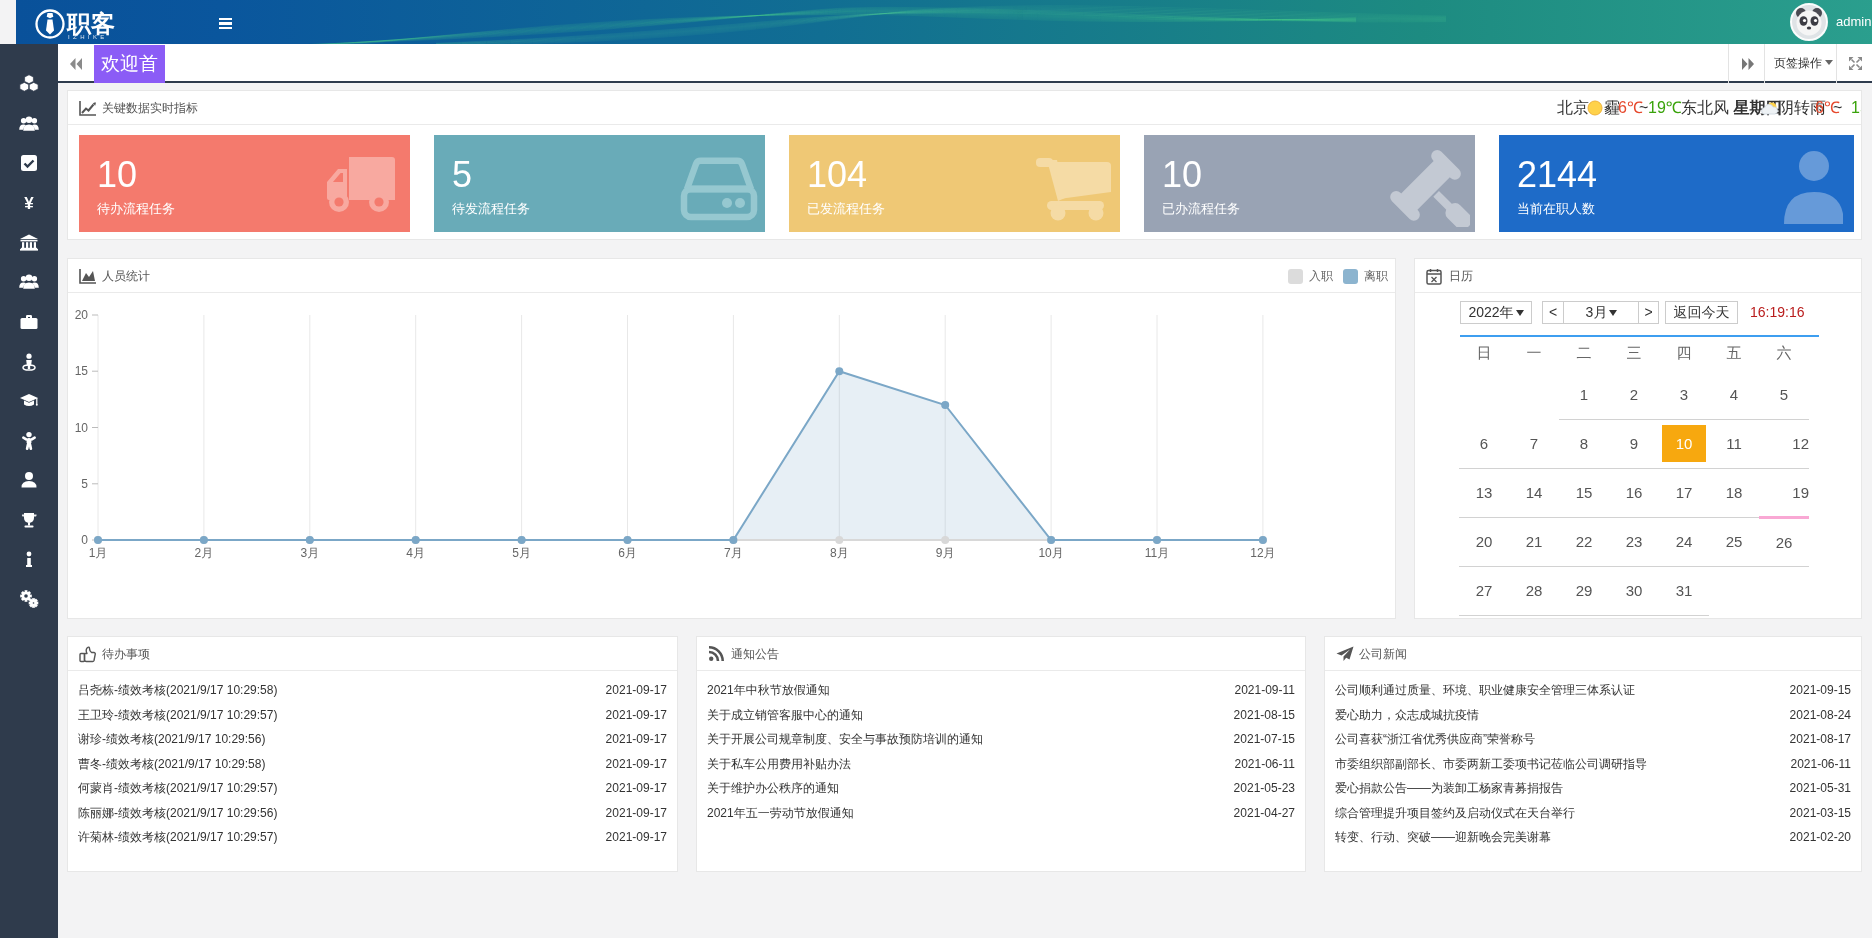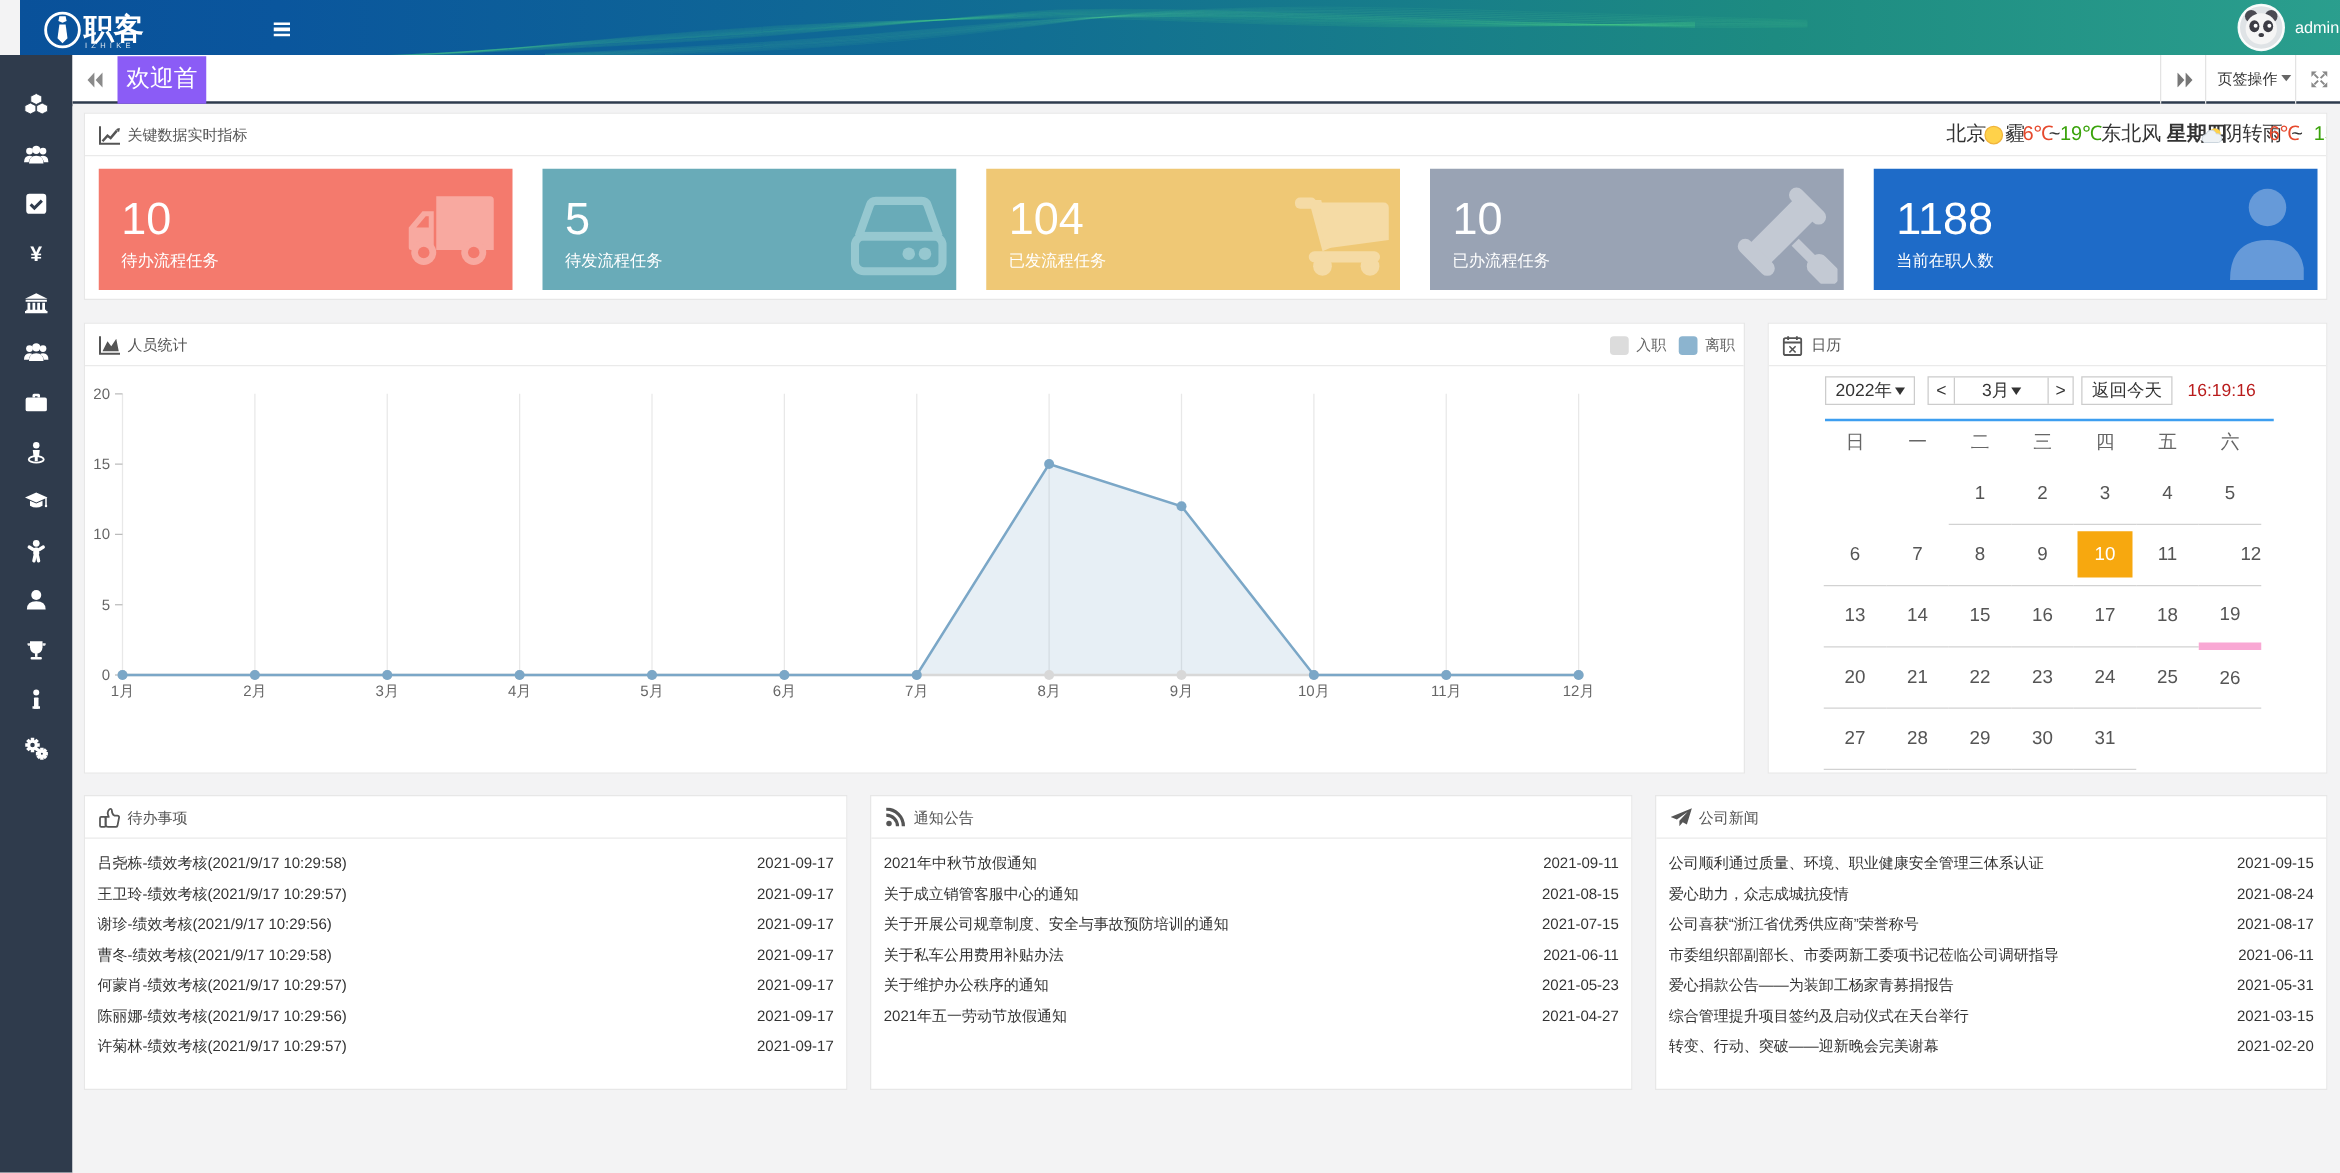--- a/index.html
+++ b/index.html
@@ -298,21 +298,21 @@
           <g transform="rotate(-45 42 40)" fill="#c3c9d3">
             <rect x="12" y="27" width="56" height="23" rx="4"></rect>
             <rect x="5" y="20" width="12" height="37" rx="6"></rect>
             <rect x="63" y="20" width="12" height="37" rx="6"></rect>
             <rect x="37.5" y="52" width="8" height="22"></rect>
             <rect x="32.5" y="70" width="18" height="28" rx="7"></rect>
           </g>
         </svg>
       </div>
 <div class="card" style="left:1431px;width:355px;background:#1e6bc8">
-        <div class="cnum">1188</div>
+        <div class="cnum">2144</div>
         <div class="clab">当前在职人数</div>
         <svg class="cico" style="right:11px;bottom:8px" width="62" height="74" viewBox="0 0 62 74">
           <g fill="#669ad9">
             <circle cx="33" cy="16" r="15"></circle>
             <path d="M3 74 q0 -32 30 -32 q30 0 30 32 z"></path>
           </g>
         </svg>
       </div>
 </div>
 <div class="panel" style="left:9px;top:173px;width:1329px;height:361px">
@@ -441,21 +441,21 @@
             <td style="width:50px;text-align:center;border-bottom:1px solid #d2d2d2;">11</td>
             <td style="width:50px;text-align:right;border-bottom:1px solid #d2d2d2;">12</td>
           </tr>
           <tr style="height:49px">
             <td style="width:50px;text-align:center;border-bottom:1px solid #d2d2d2;">13</td>
             <td style="width:50px;text-align:center;border-bottom:1px solid #d2d2d2;">14</td>
             <td style="width:50px;text-align:center;border-bottom:1px solid #d2d2d2;">15</td>
             <td style="width:50px;text-align:center;border-bottom:1px solid #d2d2d2;">16</td>
             <td style="width:50px;text-align:center;border-bottom:1px solid #d2d2d2;">17</td>
             <td style="width:50px;text-align:center;border-bottom:1px solid #d2d2d2;">18</td>
-            <td style="width:50px;text-align:center;border-bottom:6px solid #f9a8d4;">19</td>
+            <td style="width:50px;text-align:right;border-bottom:3px solid #f9a8d4;">19</td>
           </tr>
           <tr style="height:49px">
             <td style="width:50px;text-align:center;border-bottom:1px solid #d2d2d2;">20</td>
             <td style="width:50px;text-align:center;border-bottom:1px solid #d2d2d2;">21</td>
             <td style="width:50px;text-align:center;border-bottom:1px solid #d2d2d2;">22</td>
             <td style="width:50px;text-align:center;border-bottom:1px solid #d2d2d2;">23</td>
             <td style="width:50px;text-align:center;border-bottom:1px solid #d2d2d2;">24</td>
             <td style="width:50px;text-align:center;border-bottom:1px solid #d2d2d2;">25</td>
             <td style="width:50px;text-align:center;border-bottom:1px solid #d2d2d2;">26</td>
           </tr>

